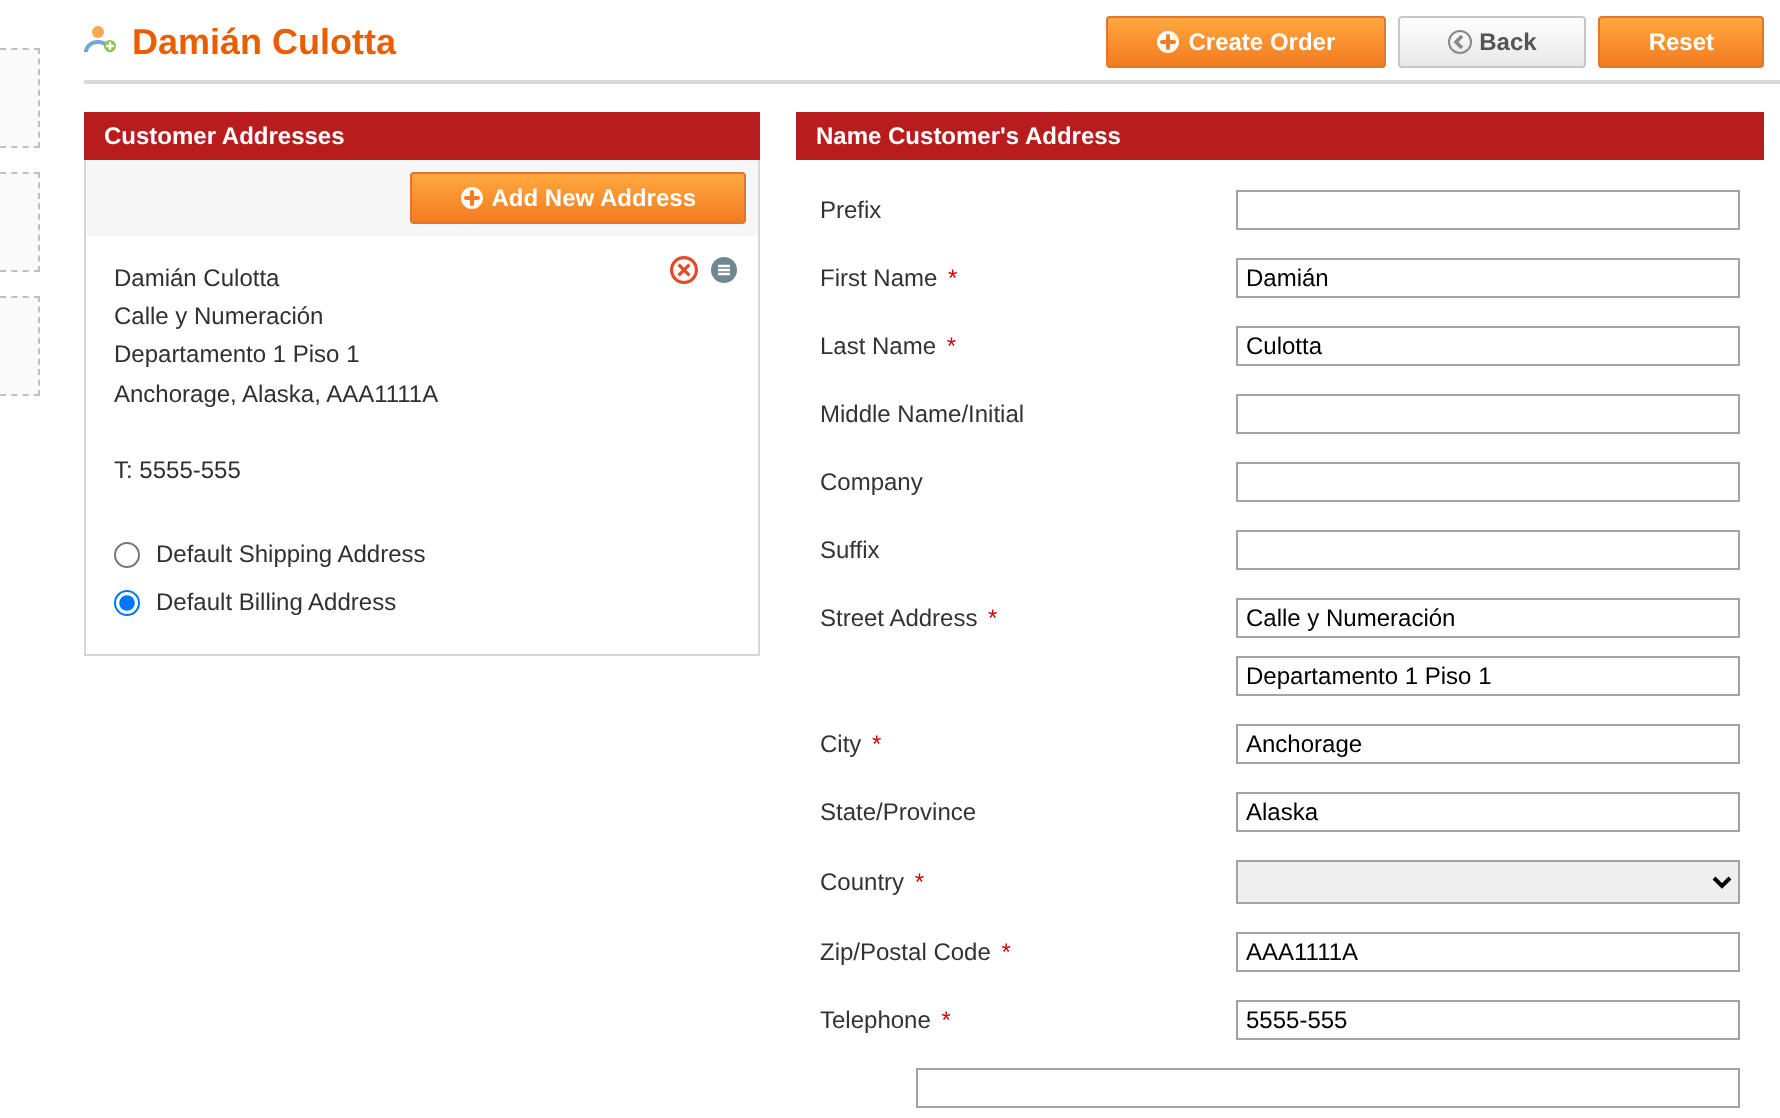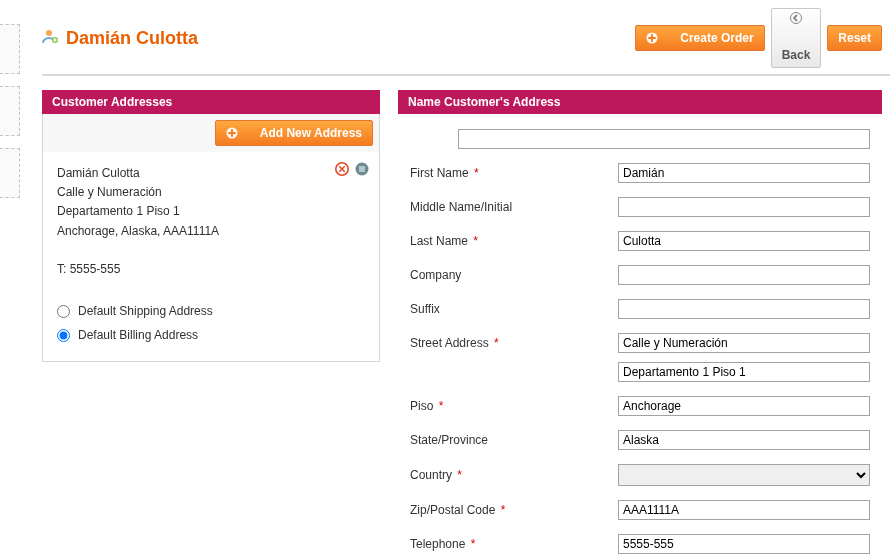--- a/index.html
+++ b/index.html
@@ -49,57 +49,56 @@
       color: #eb5e00;
       font-size: 18px;
       font-weight: bold;
     }
     .spacer { flex: 1; }
     .actions { display: flex; gap: 6px; align-items: center; padding-right: 8px; }
 
     .btn {
       display: inline-flex;
       align-items: center;
-      gap: 22px;
+      gap: 4px;
       border: 1px solid;
       border-radius: 2px;
-      padding: 3px 10px;
+      padding: 3px 24px;
       font-size: 12px;
       font-weight: bold;
       cursor: pointer;
       line-height: 18px;
     }
     .btn-orange {
       background: linear-gradient(#ffa83f,#f47b20);
       border-color: #e1762c;
       color: #fff;
     }
     .btn-grey {
       background: linear-gradient(#ffffff,#e8e8e8);
       border-color: #c7c7c7;
       color: #555;
-      flex-direction: column;
     }
     .btn .icon { display:inline-flex; }
     .hr {
       height: 2px;
       background: #d9d9d9;
       margin: 0 0 14px 0;
     }
 
     .cols {
       display: flex;
       gap: 18px;
       padding-right: 8px;
     }
     .col-addresses { width: 338px; }
     .col-form { flex: 1; }
 
     .panel-header {
-      background: #be185d;
+      background: #b91c1c;
       color: #fff;
       font-weight: bold;
       font-size: 12px;
       padding: 5px 10px;
     }
     .panel-body {
       border: 1px solid #d6d6d6;
       border-top: none;
     }
     .add-row {
@@ -253,36 +252,37 @@
           </div>
         </div>
       </div>
     </div>
 
     <div class="col-form">
       <div class="panel-header">Name Customer's Address</div>
       <div class="form-body">
 
         <div class="form-row">
+          <label>Prefix</label>
           <input type="text" value="" style="">
         </div>
 
         <div class="form-row">
           <label><span>First Name</span><span class="req"> *</span></label>
           <input type="text" value="Damián" style="">
         </div>
 
         <div class="form-row">
-          <label>Middle Name/Initial</label>
-          <input type="text" value="" style="">
-        </div>
-
-        <div class="form-row">
           <label><span>Last Name</span><span class="req"> *</span></label>
           <input type="text" value="Culotta" style="">
+        </div>
+
+        <div class="form-row">
+          <label>Middle Name/Initial</label>
+          <input type="text" value="" style="">
         </div>
 
         <div class="form-row">
           <label>Company</label>
           <input type="text" value="" style="">
         </div>
 
         <div class="form-row">
           <label>Suffix</label>
           <input type="text" value="" style="">
@@ -291,21 +291,21 @@
         <div class="form-row">
           <label><span>Street Address</span><span class="req"> *</span></label>
           <input type="text" value="Calle y Numeración" style="">
         </div>
         <div class="form-row stacked">
           <label></label>
           <input type="text" value="Departamento 1 Piso 1" style="">
         </div>
 
         <div class="form-row">
-          <label><span>Piso</span><span class="req"> *</span></label>
+          <label><span>City</span><span class="req"> *</span></label>
           <input type="text" value="Anchorage" style="">
         </div>
 
         <div class="form-row">
           <label>State/Province</label>
           <input type="text" value="Alaska" style="">
         </div>
 
         <div class="form-row">
           <label><span>Country</span><span class="req"> *</span></label>

